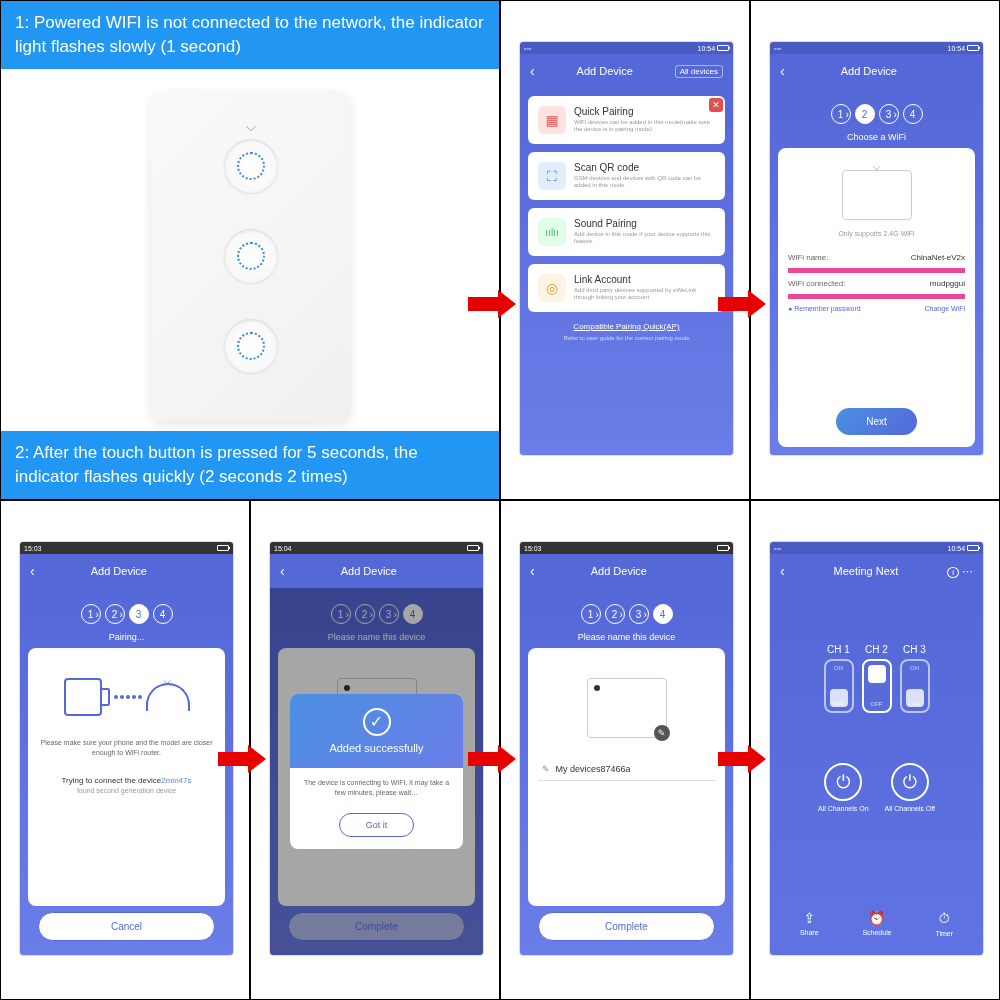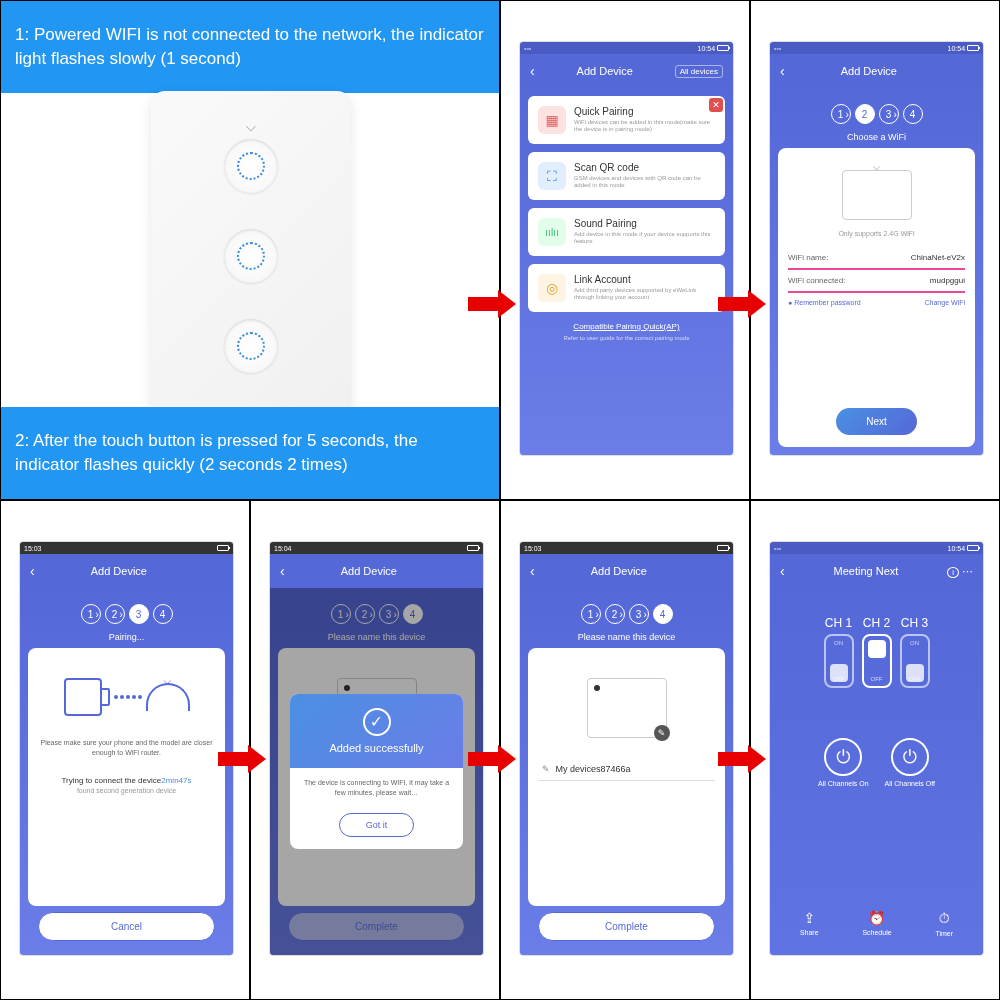--- a/index.html
+++ b/index.html
@@ -1,18 +1,18 @@
 <!DOCTYPE html>
 <html><head>
 <meta charset="utf-8">
 <style>
   * { box-sizing: border-box; margin: 0; padding: 0; }
   body { width: 1000px; height: 1000px; background: #fff; font-family: Arial, sans-serif; position: relative; }
   .grid-cell { position: absolute; border: 1px solid #000; }
-  .instruction-box { background: #2196f3; color: #fff; padding: 22px 14px; font-size: 17px; line-height: 1.4; }
+  .instruction-box { background: #2196f3; color: #fff; padding: 10px 14px; font-size: 17px; line-height: 1.4; }
   
   
   .phone { position: absolute; width: 215px; height: 415px; background: #fff; border: 1px solid #ddd; border-radius: 4px; overflow: hidden; display: flex; flex-direction: column; }
   .statusbar { height: 12px; background: #4a5cc4; color: #fff; font-size: 7px; display: flex; justify-content: space-between; align-items: center; padding: 0 4px; }
   .statusbar-dark { background: #333; }
   .ph-header { height: 34px; background: #5568d8; display: flex; align-items: center; justify-content: space-between; padding: 0 10px; color: #fff; font-size: 11px; }
   .ph-header .back { font-size: 14px; }
   .ph-header .title { flex: 1; text-align: center; }
   .ph-body { flex: 1; background: linear-gradient(180deg, #5568d8 0%, #6b7de8 100%); position: relative; padding: 8px; display: flex; flex-direction: column; }
   
@@ -23,21 +23,21 @@
   .subtitle { text-align: center; color: #fff; font-size: 9px; margin-bottom: 6px; }
   
   .card { background: #fff; border-radius: 6px; padding: 10px; margin-bottom: 8px; display: flex; gap: 8px; align-items: flex-start; }
   .card-icon { width: 28px; height: 28px; border-radius: 6px; display: flex; align-items: center; justify-content: center; font-size: 14px; flex-shrink: 0; }
   .card-text { flex: 1; }
   .card-title { font-size: 10px; font-weight: normal; color: #333; margin-bottom: 2px; }
   .card-desc { font-size: 6px; color: #999; line-height: 1.2; }
   
   .big-card { background: #fff; border-radius: 8px; flex: 1; padding: 12px 10px; display: flex; flex-direction: column; align-items: center; }
   .wifi-illustration { width: 70px; height: 50px; border: 1px solid #ccc; border-radius: 4px; margin: 10px 0; position: relative; display: flex; align-items: center; justify-content: center; }
-  .field-row { width: 100%; display: flex; justify-content: space-between; font-size: 8px; color: #666; padding: 6px 0; border-bottom: 2px solid #ec4899; }
+  .field-row { width: 100%; display: flex; justify-content: space-between; font-size: 8px; color: #666; padding: 6px 0; border-bottom: 5px solid #ec4899; }
   .field-row .val { color: #333; }
   .remember { width: 100%; display: flex; justify-content: space-between; font-size: 7px; color: #5568d8; padding: 6px 0; align-items: center; }
   .btn-primary { background: linear-gradient(135deg, #4a90e2, #5568d8); color: #fff; border-radius: 18px; padding: 8px 30px; font-size: 10px; margin-top: auto; border: none; }
   .btn-outline { border: 1px solid #5568d8; background: #fff; color: #5568d8; border-radius: 18px; padding: 8px 0; width: 90%; font-size: 10px; margin: 6px auto; }
   
   .pairing-illustration { display: flex; align-items: center; gap: 4px; margin: 18px 0; }
   .device-box { width: 38px; height: 38px; border: 2px solid #5568d8; border-radius: 4px; }
   .router-box { width: 44px; height: 28px; border: 2px solid #5568d8; border-bottom: none; border-top-left-radius: 22px; border-top-right-radius: 22px; position: relative; }
   .dots { display: flex; gap: 2px; }
   .dots span { width: 4px; height: 4px; border-radius: 50%; background: #5568d8; }
@@ -55,21 +55,21 @@
   .modal-btn { margin: 6px auto 12px; display: block; border: 1px solid #5568d8; background: #fff; color: #5568d8; border-radius: 14px; padding: 6px 26px; font-size: 9px; }
   
   .name-box { width: 80px; height: 60px; border: 1px solid #ccc; border-radius: 4px; margin: 18px auto 10px; position: relative; }
   .name-box .dot { position: absolute; top: 6px; left: 6px; width: 6px; height: 6px; border-radius: 50%; background: #333; }
   .name-box .pencil { position: absolute; bottom: -4px; right: -4px; width: 16px; height: 16px; border-radius: 50%; background: #555; color: #fff; font-size: 9px; display: flex; align-items: center; justify-content: center; }
   .name-field { width: 100%; display: flex; align-items: center; gap: 6px; border-bottom: 1px solid #ddd; padding: 6px 4px; font-size: 9px; color: #333; margin-top: 10px; }
   
   
   .channels { display: flex; justify-content: center; gap: 8px; margin-top: 20px; }
   .ch { display: flex; flex-direction: column; align-items: center; gap: 4px; }
-  .ch-label { color: #fff; font-size: 12px; }
+  .ch-label { color: #fff; font-size: 10px; margin-top: 28px; }
   .toggle { width: 30px; height: 54px; border: 2px solid rgba(255,255,255,0.6); border-radius: 8px; display: flex; flex-direction: column; justify-content: space-between; padding: 4px 0; font-size: 6px; color: rgba(255,255,255,0.7); text-align: center; position: relative; }
   .toggle.on { border-color: #fff; }
   .toggle .knob { position: absolute; width: 18px; height: 18px; left: 4px; border-radius: 4px; background: rgba(255,255,255,0.8); }
   .toggle.off .knob { bottom: 4px; }
   .toggle.on .knob { top: 4px; background: #fff; }
   .power-row { display: flex; justify-content: center; gap: 16px; margin-top: 50px; }
   .power-btn { display: flex; flex-direction: column; align-items: center; gap: 4px; }
   .power-circle { width: 38px; height: 38px; border-radius: 50%; border: 2px solid #fff; display: flex; align-items: center; justify-content: center; color: #fff; font-size: 18px; }
   .power-label { color: #fff; font-size: 7px; }
   .bottom-actions { display: flex; justify-content: space-around; margin-top: auto; padding: 10px 0; }

